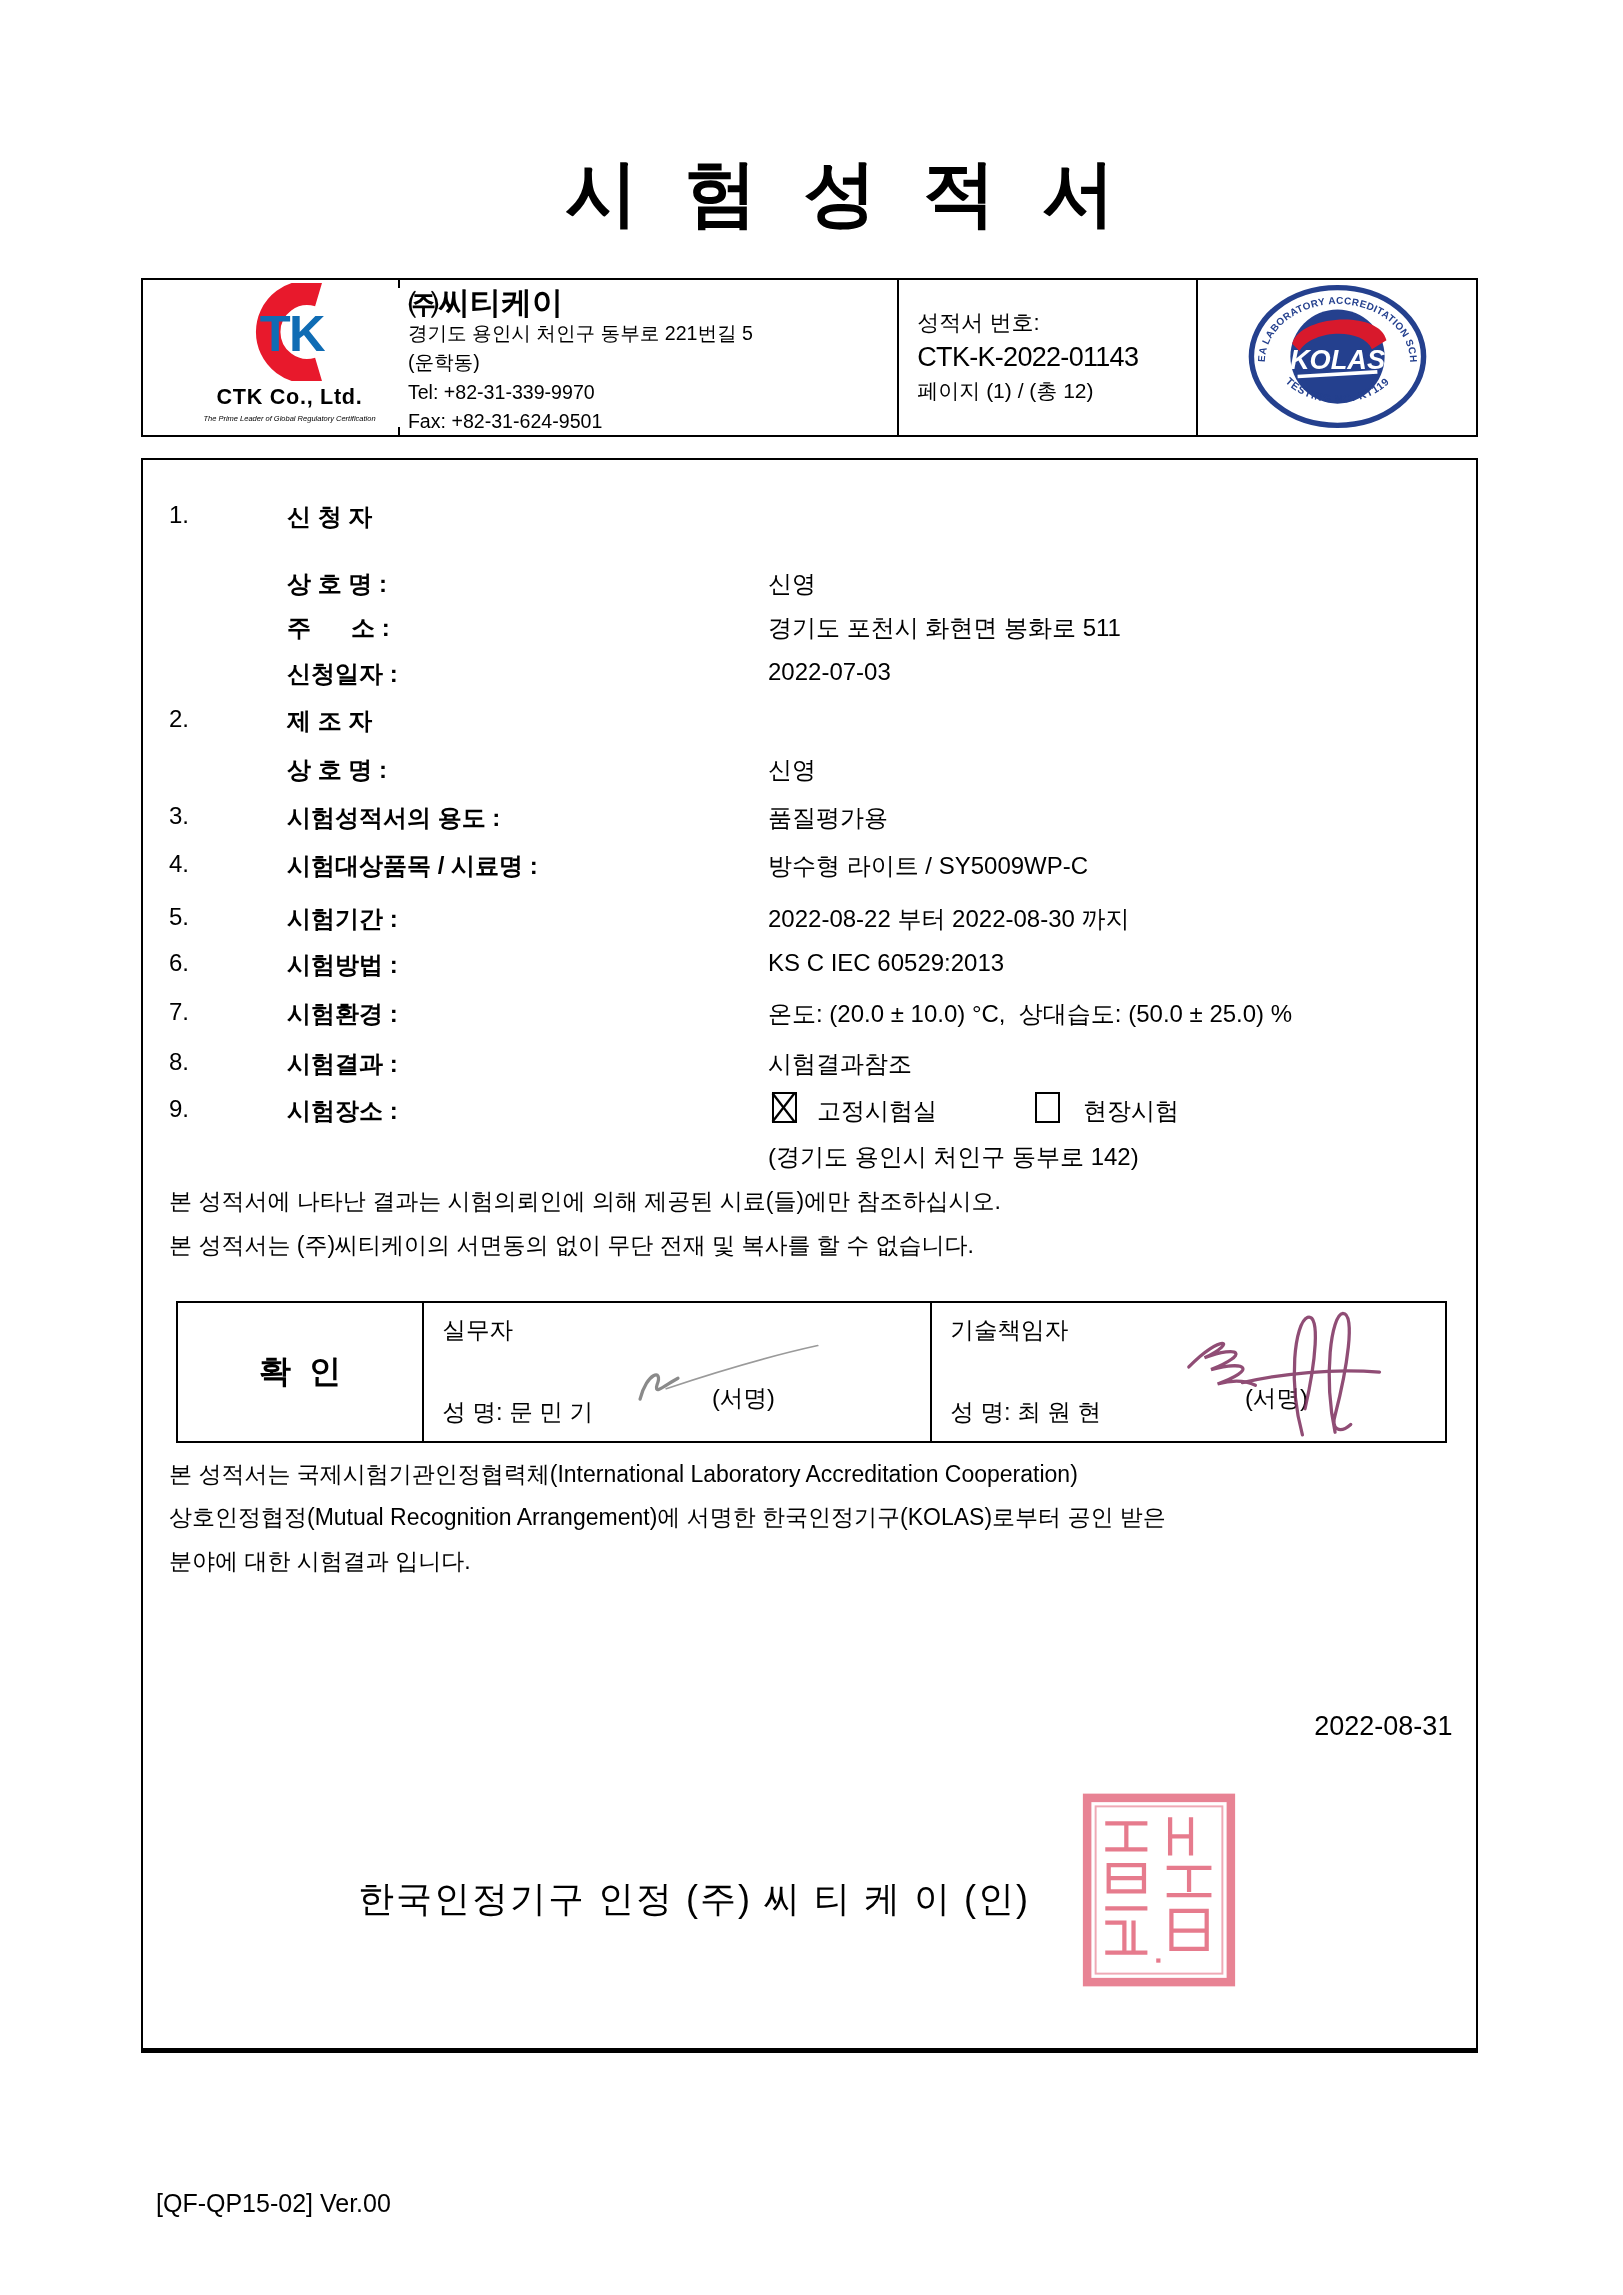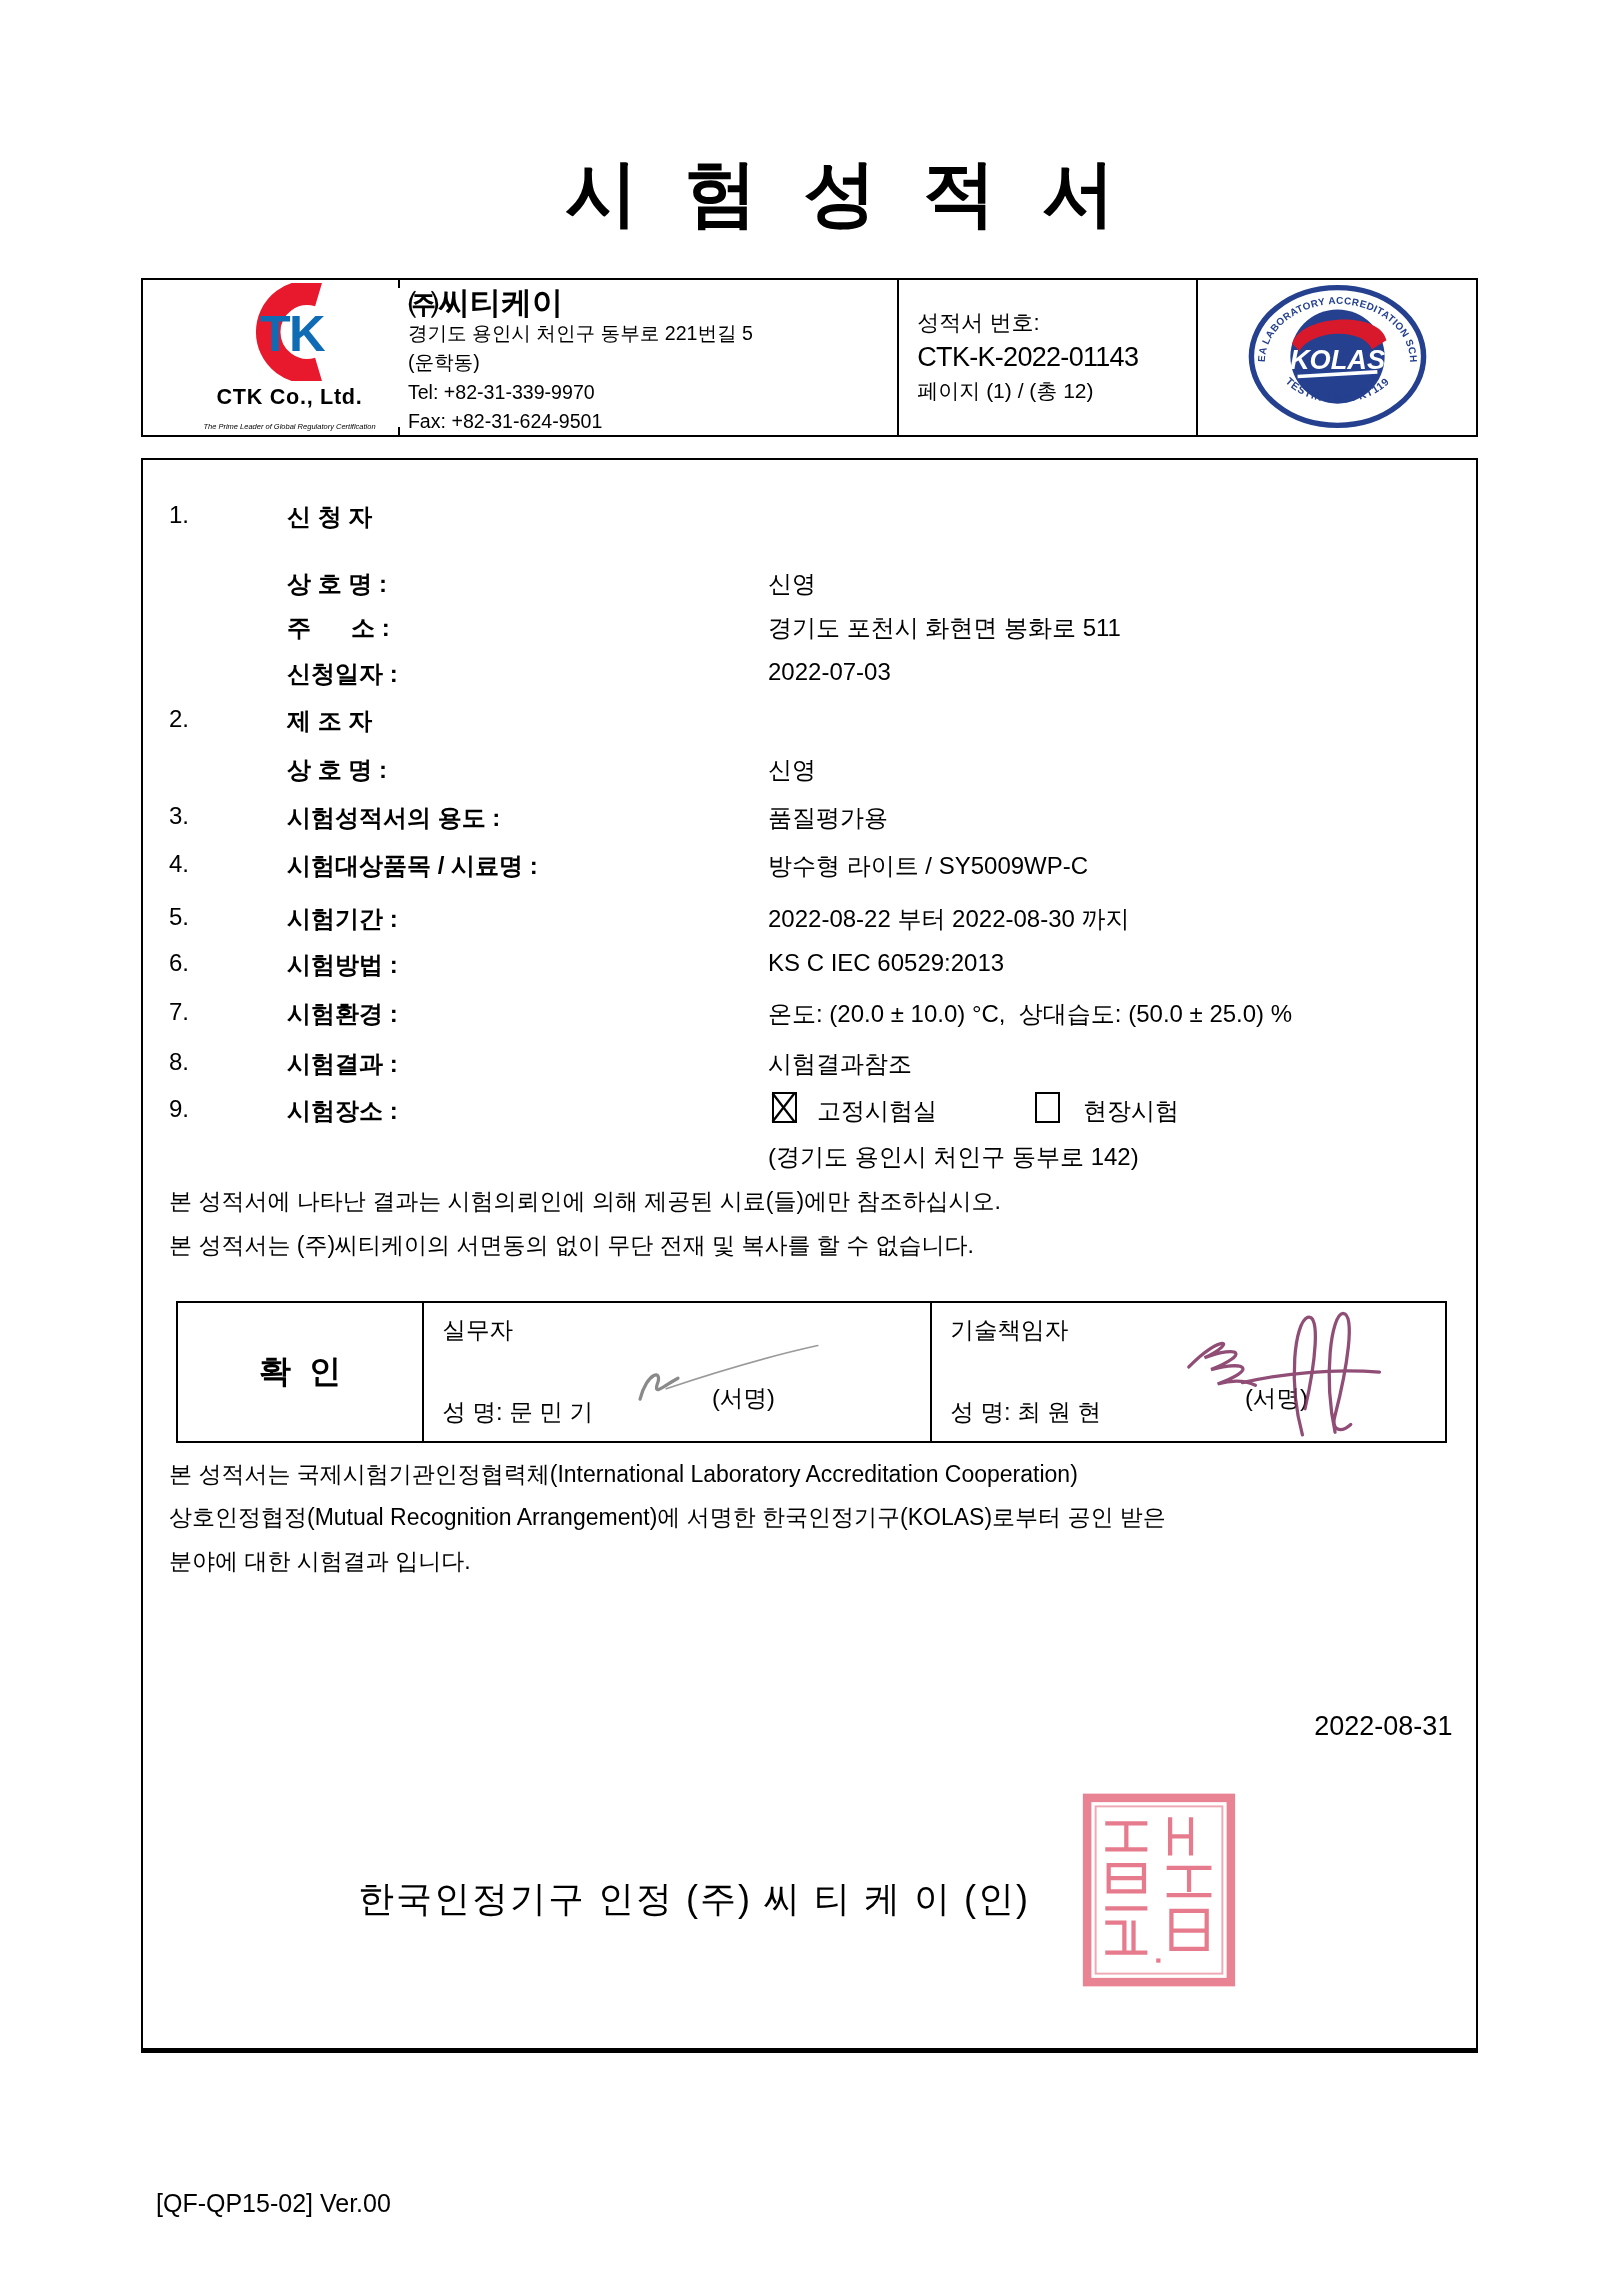--- a/index.html
+++ b/index.html
@@ -27,21 +27,21 @@
   .company-cell{width:497px;padding:6.5px 0 0 7.9px;}
   .report-cell{width:299px;border-left:2px solid #000;padding:26px 0 0 18.3px;}
   .kolas-cell{flex:1;border-left:2px solid #000;display:flex;align-items:center;justify-content:center;}
   .divider-tick{position:absolute;width:2px;height:7.9px;background:#000;}
   .company-name{font-size:31px;font-weight:bold;line-height:1.05;}
   .company-line{font-size:19.6px;line-height:1.42;margin-top:1.3px;}
   .report-label{font-size:22px;line-height:1.5;}
   .report-number{font-size:27px;line-height:1.35;letter-spacing:-0.7px;}
   .report-page{font-size:21px;line-height:1.5;}
   .ctk-company-en{font-size:21.6px;font-weight:bold;letter-spacing:0.7px;margin-top:1.3px;}
-  .ctk-tagline{font-size:7.5px;font-style:italic;margin-top:12px;}
+  .ctk-tagline{font-size:7.5px;font-style:italic;margin-top:4px;}
   
   .main-box{
     position:absolute;left:141px;top:458px;width:1337px;height:1595px;
     border:2px solid #000;border-bottom-width:5.9px;box-sizing:border-box;
   }
   .row{position:absolute;left:0;width:100%;height:34px;font-size:24px;}
   .row .num{position:absolute;left:26px;}
   .row .label{position:absolute;left:144px;font-weight:bold;white-space:pre;}
   .row .value{position:absolute;left:625px;white-space:pre;}
   .checkbox{position:absolute;top:-2.6px;width:25px;height:31px;box-sizing:border-box;border:2.6px solid #000;}

